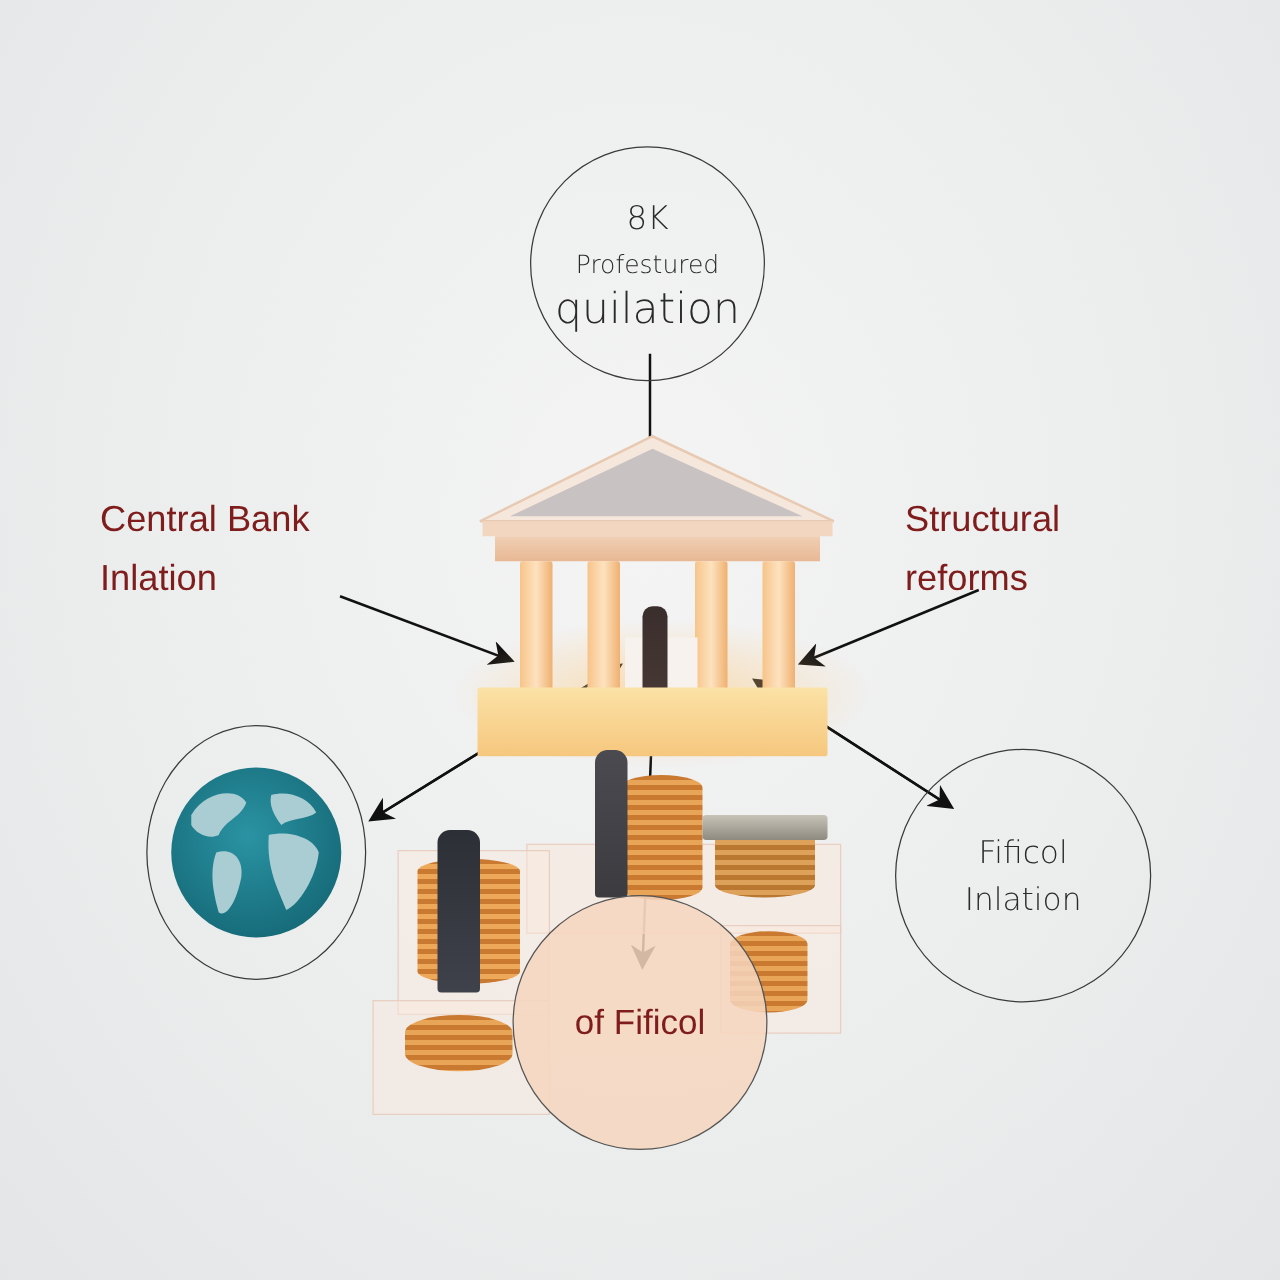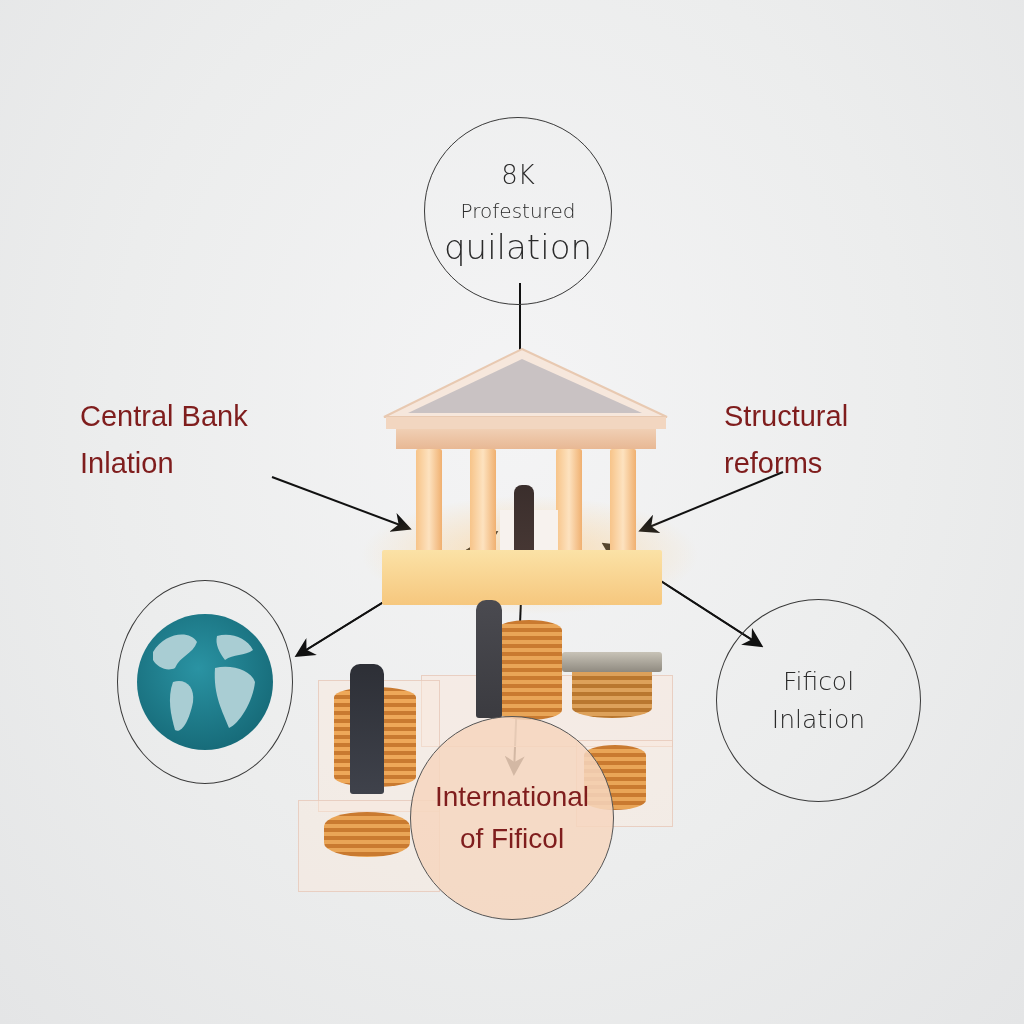--- a/index.html
+++ b/index.html
@@ -111,20 +111,19 @@
   <div class="abs" style="left:276px;top:60px;width:80px;height:58px;background:repeating-linear-gradient(#b9772f 0 4px,#dda15a 4px 8px);border-radius:40px/10px;"></div>
   <div class="abs" style="left:266px;top:52px;width:100px;height:20px;background:linear-gradient(#c8c3b7,#8f8a80);border-radius:3px;"></div>
   <div class="abs" style="left:288px;top:145px;width:62px;height:65px;background:repeating-linear-gradient(#c97a30 0 4px,#e9a557 4px 8px);border-radius:31px/10px;"></div>
   <div class="abs" style="left:28px;top:212px;width:86px;height:45px;background:repeating-linear-gradient(#c97a30 0 4px,#e9a557 4px 8px);border-radius:43px/14px;"></div>
 
   <div class="abs" style="left:54px;top:64px;width:34px;height:130px;background:linear-gradient(#2d2f36,#3f424b);border-radius:10px 10px 3px 3px;"></div>
   <div class="abs" style="left:180px;top:0px;width:26px;height:118px;background:linear-gradient(#4a4a50,#3b3b40);border-radius:10px 10px 3px 3px;"></div>
 </div>
 
 <div class="circle" style="left:410px;top:716px;width:204px;height:204px;background:rgba(246,214,190,0.85);border-color:#555;">
-  <div class="bold-label" style="font-size:28px;line-height:42px;">International</div>
   <div class="bold-label" style="font-size:28px;line-height:42px;">of Fificol</div>
 </div>
 
 <div class="circle" style="left:716px;top:599px;width:205px;height:203px;">
   <div class="thin-text" style="font-size:25px;line-height:38px;">Fificol</div>
   <div class="thin-text" style="font-size:25px;line-height:38px;">Inlation</div>
 </div>
 
 </body></html>

